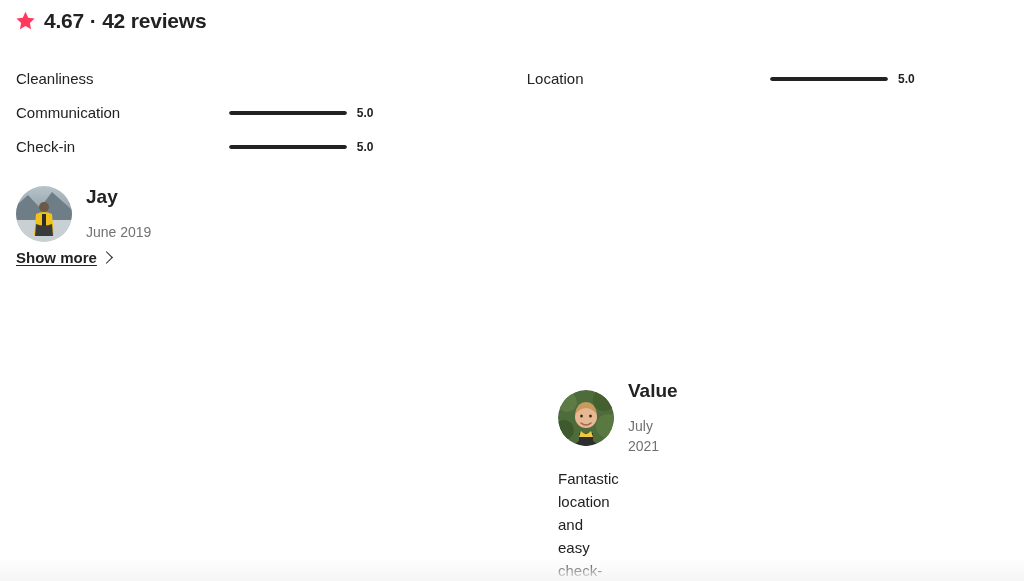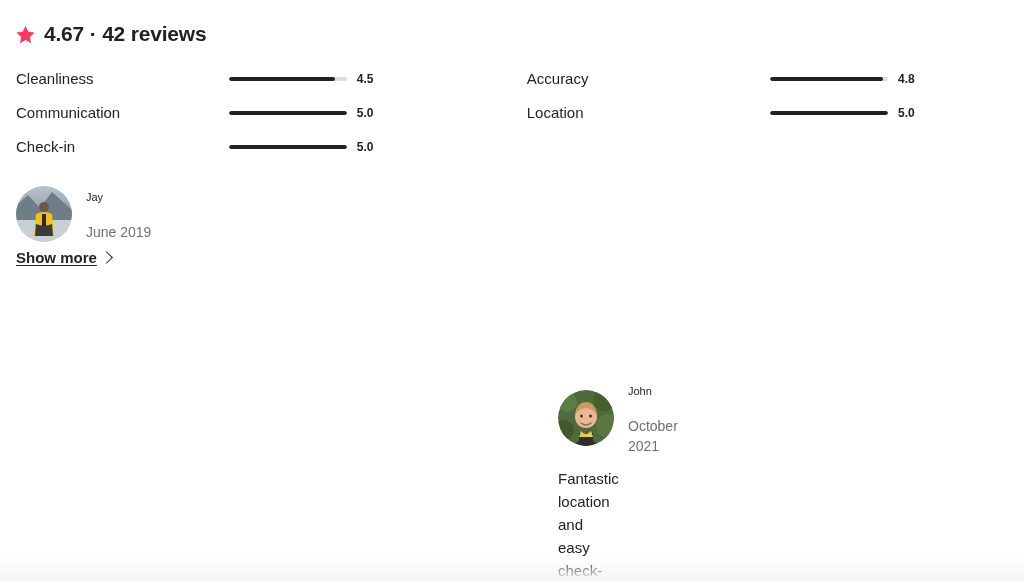--- a/index.html
+++ b/index.html
@@ -21,21 +21,21 @@
     position: relative;
     width: 1024px;
     height: 581px;
     background: #ffffff;
     box-sizing: border-box;
   }
 
   
   .rating-header {
     display: flex;
-    align-items: flex-end;
+    align-items: flex-start;
     gap: 9px;
     padding: 10px 0 0 16px;
     height: 34px;
   }
   .star-icon {
     display: block;
     width: 19px;
     height: 19px;
     flex: 0 0 auto;
     margin-top: 1px;
@@ -140,22 +140,22 @@
     height: 56px;
     border-radius: 50%;
     flex: 0 0 auto;
     overflow: hidden;
     position: relative;
     background: #d8d8d8;
   }
   .avatar svg { display: block; width: 56px; height: 56px; }
   .review-meta { display: flex; flex-direction: column; justify-content: center; }
   .reviewer-name {
-    font-size: 11px;
-    font-weight: 400;
+    font-size: 19px;
+    font-weight: 700;
     color: #222222;
     line-height: 20px;
   }
   .review-date {
     font-size: 14px;
     font-weight: 400;
     color: #717171;
     line-height: 20px;
     margin-top: 15px;
   }
@@ -220,26 +220,20 @@
     </svg>
     <div class="rating-summary">4.67 · 42 reviews</div>
   </div>
 
   <div class="ratings-grid">
 
     <div class="ratings-col left">
 
       <div class="rating-row">
         <div class="rating-label">Cleanliness</div>
-        <div class="rating-bar-wrap">
-          <div class="rating-bar">
-            <div class="rating-bar-fill" style="width: 90%;"></div>
-          </div>
-          <div class="rating-value">4.5</div>
-        </div>
       </div>
 
       <div class="rating-row">
         <div class="rating-label">Communication</div>
         <div class="rating-bar-wrap">
           <div class="rating-bar">
             <div class="rating-bar-fill" style="width: 100%;"></div>
           </div>
           <div class="rating-value">5.0</div>
         </div>
@@ -252,29 +246,20 @@
             <div class="rating-bar-fill" style="width: 100%;"></div>
           </div>
           <div class="rating-value">5.0</div>
         </div>
       </div>
 
     </div>
 
     <div class="ratings-col right">
 
-      <div class="rating-row">
-        <div class="rating-label">Accuracy</div>
-        <div class="rating-bar-wrap">
-          <div class="rating-bar">
-            <div class="rating-bar-fill" style="width: 96%;"></div>
-          </div>
-          <div class="rating-value">4.8</div>
-        </div>
-      </div>
 
       <div class="rating-row">
         <div class="rating-label">Location</div>
         <div class="rating-bar-wrap">
           <div class="rating-bar">
             <div class="rating-bar-fill" style="width: 100%;"></div>
           </div>
           <div class="rating-value">5.0</div>
         </div>
       </div>
@@ -342,22 +327,22 @@
               <path d="M23 41 q5 6 10 0 l2 6 h-14 z" fill="#efc83f"></path>
               <circle cx="28" cy="27" r="11" fill="#e8b894"></circle>
               <path d="M17 24 q11 -12 22 0 q-2 -12 -11 -12 q-9 0 -11 12z" fill="#c79a5e"></path>
               <ellipse cx="23.5" cy="26" rx="1.4" ry="1.6" fill="#3a2a1c"></ellipse>
               <ellipse cx="32.5" cy="26" rx="1.4" ry="1.6" fill="#3a2a1c"></ellipse>
               <path d="M23 33 q5 4 10 0" stroke="#9c6a4e" stroke-width="1.6" fill="none" stroke-linecap="round"></path>
             </g>
           </svg>
         </div>
         <div class="review-meta">
-          <div class="reviewer-name">John</div>
-          <div class="review-date">October 2021</div>
+          <div class="reviewer-name">Value</div>
+          <div class="review-date">July 2021</div>
         </div>
       </div>
       <div class="review-body">Fantastic location and easy check-in</div>
 
     </div>
 
   </div>
 
   <div class="bottom-fade"></div>
 </div>

